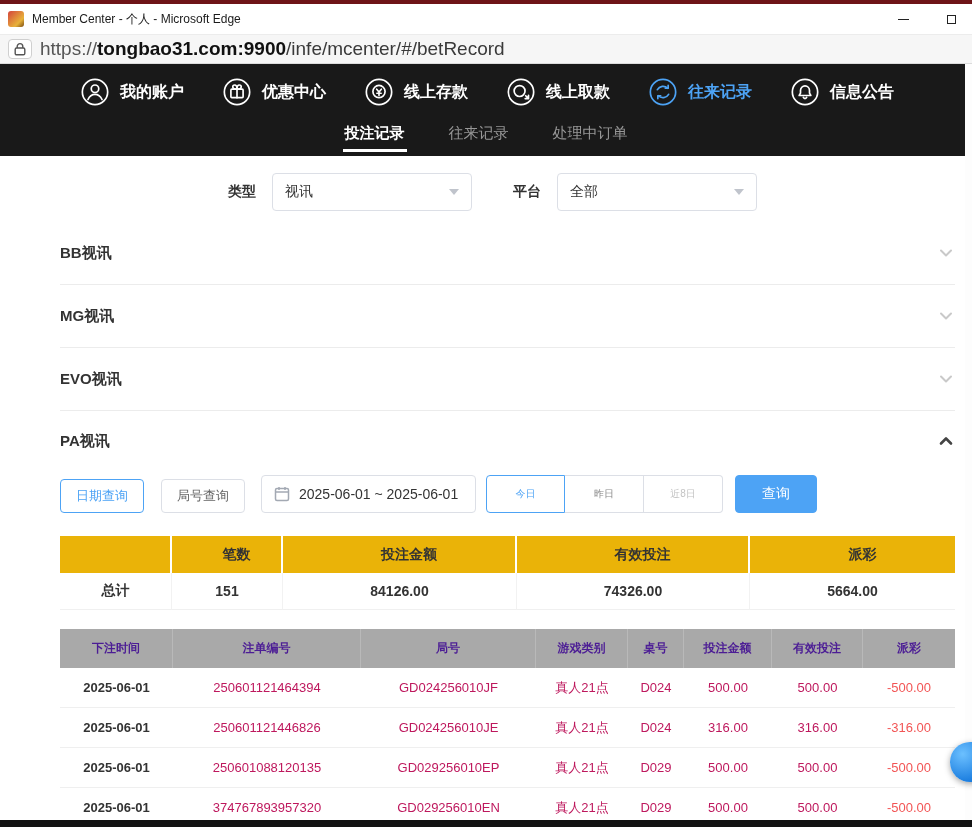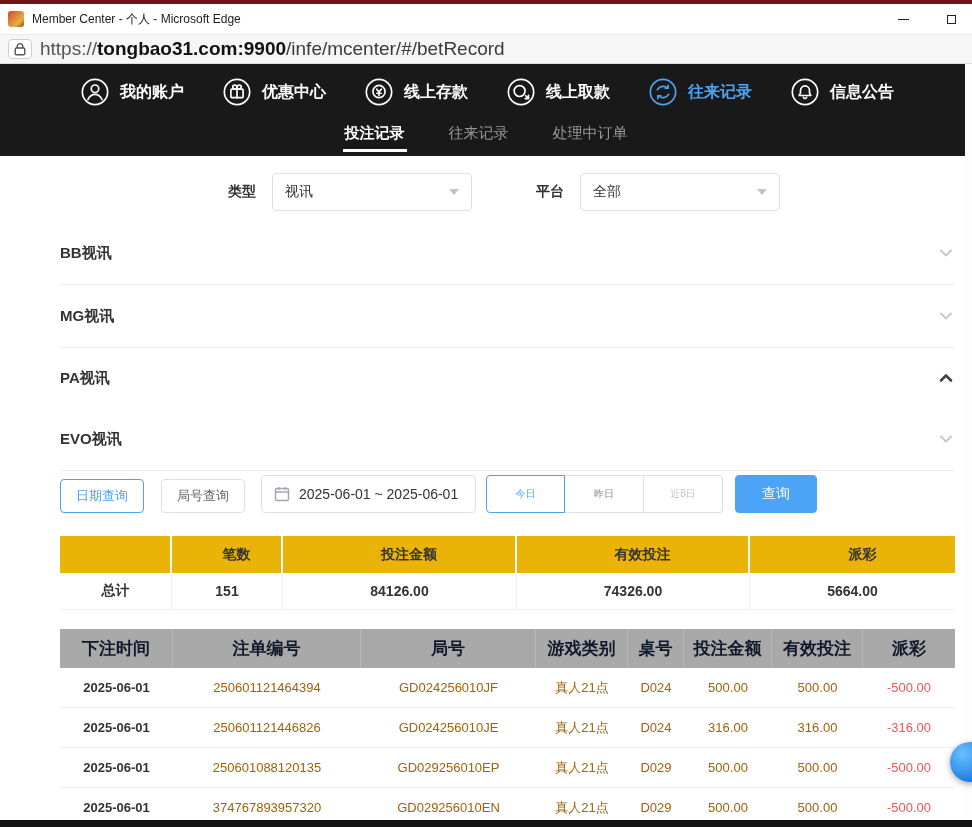--- a/index.html
+++ b/index.html
@@ -31,21 +31,21 @@
   .subnav { height:36px; display:flex; align-items:flex-start; justify-content:center; gap:40px; }
   .subtab { font-size:15px; color:#979797; padding:4px 2px 9px; position:relative; cursor:pointer; }
   .subtab.active { color:#fff; font-weight:700; }
   .subtab.active::after { content:""; position:absolute; left:0; right:0; bottom:0; height:3px; background:#fff; }
 
   
   .page { background:#fff; padding:16px 17px 0 60px; height:664px; overflow:hidden; }
 
   .filter-row { display:flex; align-items:center; margin-left:168px; height:40px; }
   .f-label { font-size:14px; font-weight:600; color:#333; margin-right:16px; }
-  .f-label.second { margin-left:64px; }
+  .f-label.second { margin-left:41px; }
   .select { width:200px; height:38px; border:1px solid #dcdfe6; border-radius:4px; background:#fff; display:flex; align-items:center; justify-content:space-between; padding:0 12px; font-size:14px; color:#333; cursor:pointer; }
   .caret { width:0; height:0; border-left:5px solid transparent; border-right:5px solid transparent; border-top:6px solid #c0c4cc; }
 
   .sections { margin-top:10px; }
   .section-row { height:63px; display:flex; align-items:center; justify-content:space-between; border-bottom:1px solid #ececec; cursor:pointer; }
   .section-row.expanded { border-bottom:none; height:60px; }
   .section-label { font-size:15px; font-weight:700; color:#333; }
   .chev { width:18px; height:18px; fill:none; stroke-linecap:round; stroke-linejoin:round; }
   .chev.down { stroke:#c9c9c9; stroke-width:2; }
   .chev.up { stroke:#444; stroke-width:2.6; }
@@ -67,23 +67,23 @@
 
   
   .sum-grid { display:grid; grid-template-columns:112px 111px 234px 233px 205px; margin-top:23px; width:895px; }
   .sum-h { background:#eab308; height:37px; display:flex; align-items:center; justify-content:center; font-weight:700; font-size:14px; color:#333; border-right:2px solid #fff;padding-left:20px; }
   .sum-h:nth-child(5) { border-right:none; }
   .sum-b { background:#fff; height:37px; display:flex; align-items:center; justify-content:center; font-weight:700; font-size:14px; color:#333; border-right:1px solid #f2f2f2; border-bottom:1px solid #f0f0f0; }
   .sum-b:last-child { border-right:none; }
 
   
   .det-grid { display:grid; grid-template-columns:113px 188px 175px 92px 56px 88px 91px 92px; margin-top:19px; width:895px; }
-  .det-h { background:#a9a9a9; color:#0f172a; height:39px; font-size:17px; font-weight:700; display:flex; align-items:center; justify-content:center; border-right:1px solid #b9b9b9; }
+  .det-h { background:#a9a9a9; color:#4c1d95; height:39px; font-size:12px; font-weight:700; display:flex; align-items:center; justify-content:center; border-right:1px solid #b9b9b9; }
   .det-h:nth-child(8) { border-right:none; }
-  .det-c { background:#fff; height:40px; font-size:13px; color:#a16207; display:flex; align-items:center; justify-content:center; border-bottom:1px solid #efefef; white-space:nowrap; }
+  .det-c { background:#fff; height:40px; font-size:13px; color:#be185d; display:flex; align-items:center; justify-content:center; border-bottom:1px solid #efefef; white-space:nowrap; }
   .det-c.date { color:#333; font-weight:700; }
   .det-c.red { color:#f25555; }
 
   
   .scroll-strip { position:absolute; right:0; top:64px; width:7px; height:756px; background:#fdfdfd; }
   .float-cs { position:absolute; right:-18px; top:742px; width:40px; height:40px; border-radius:50%; background:radial-gradient(circle at 32% 30%, #6cc0ff, #1d7fe0 70%); box-shadow:0 2px 6px rgba(0,0,0,.35); cursor:pointer; }
   .bottom-bar { position:absolute; left:0; right:0; bottom:0; height:7px; background:#131313; }
 </style>
 </head>
 <body>
@@ -206,31 +206,31 @@
           </svg>
       </div>
 
       <div class="section-row">
         <span class="section-label">MG视讯</span>
         <svg class="chev down" viewBox="0 0 18 18">
             <polyline points="4,6.5 9,11.5 14,6.5"></polyline>
           </svg>
       </div>
 
+      <div class="section-row">
+        <span class="section-label">EVO视讯</span>
+        <svg class="chev down" viewBox="0 0 18 18">
+            <polyline points="4,6.5 9,11.5 14,6.5"></polyline>
+          </svg>
+      </div>
+
       <div class="section-row expanded">
         <span class="section-label">PA视讯</span>
         <svg class="chev up" viewBox="0 0 18 18">
             <polyline points="4,11.5 9,6.5 14,11.5"></polyline>
-          </svg>
-      </div>
-
-      <div class="section-row">
-        <span class="section-label">EVO视讯</span>
-        <svg class="chev down" viewBox="0 0 18 18">
-            <polyline points="4,6.5 9,11.5 14,6.5"></polyline>
           </svg>
       </div>
     </div>
 
     <div class="querybar">
       <button class="btn blue-outline">日期查询</button>
       <button class="btn round-query">局号查询</button>
       <div class="date-picker">
         <svg class="cal-icon" width="16" height="16" viewBox="0 0 16 16">
           <rect x="1.5" y="2.5" width="13" height="12" rx="1.5"></rect>

